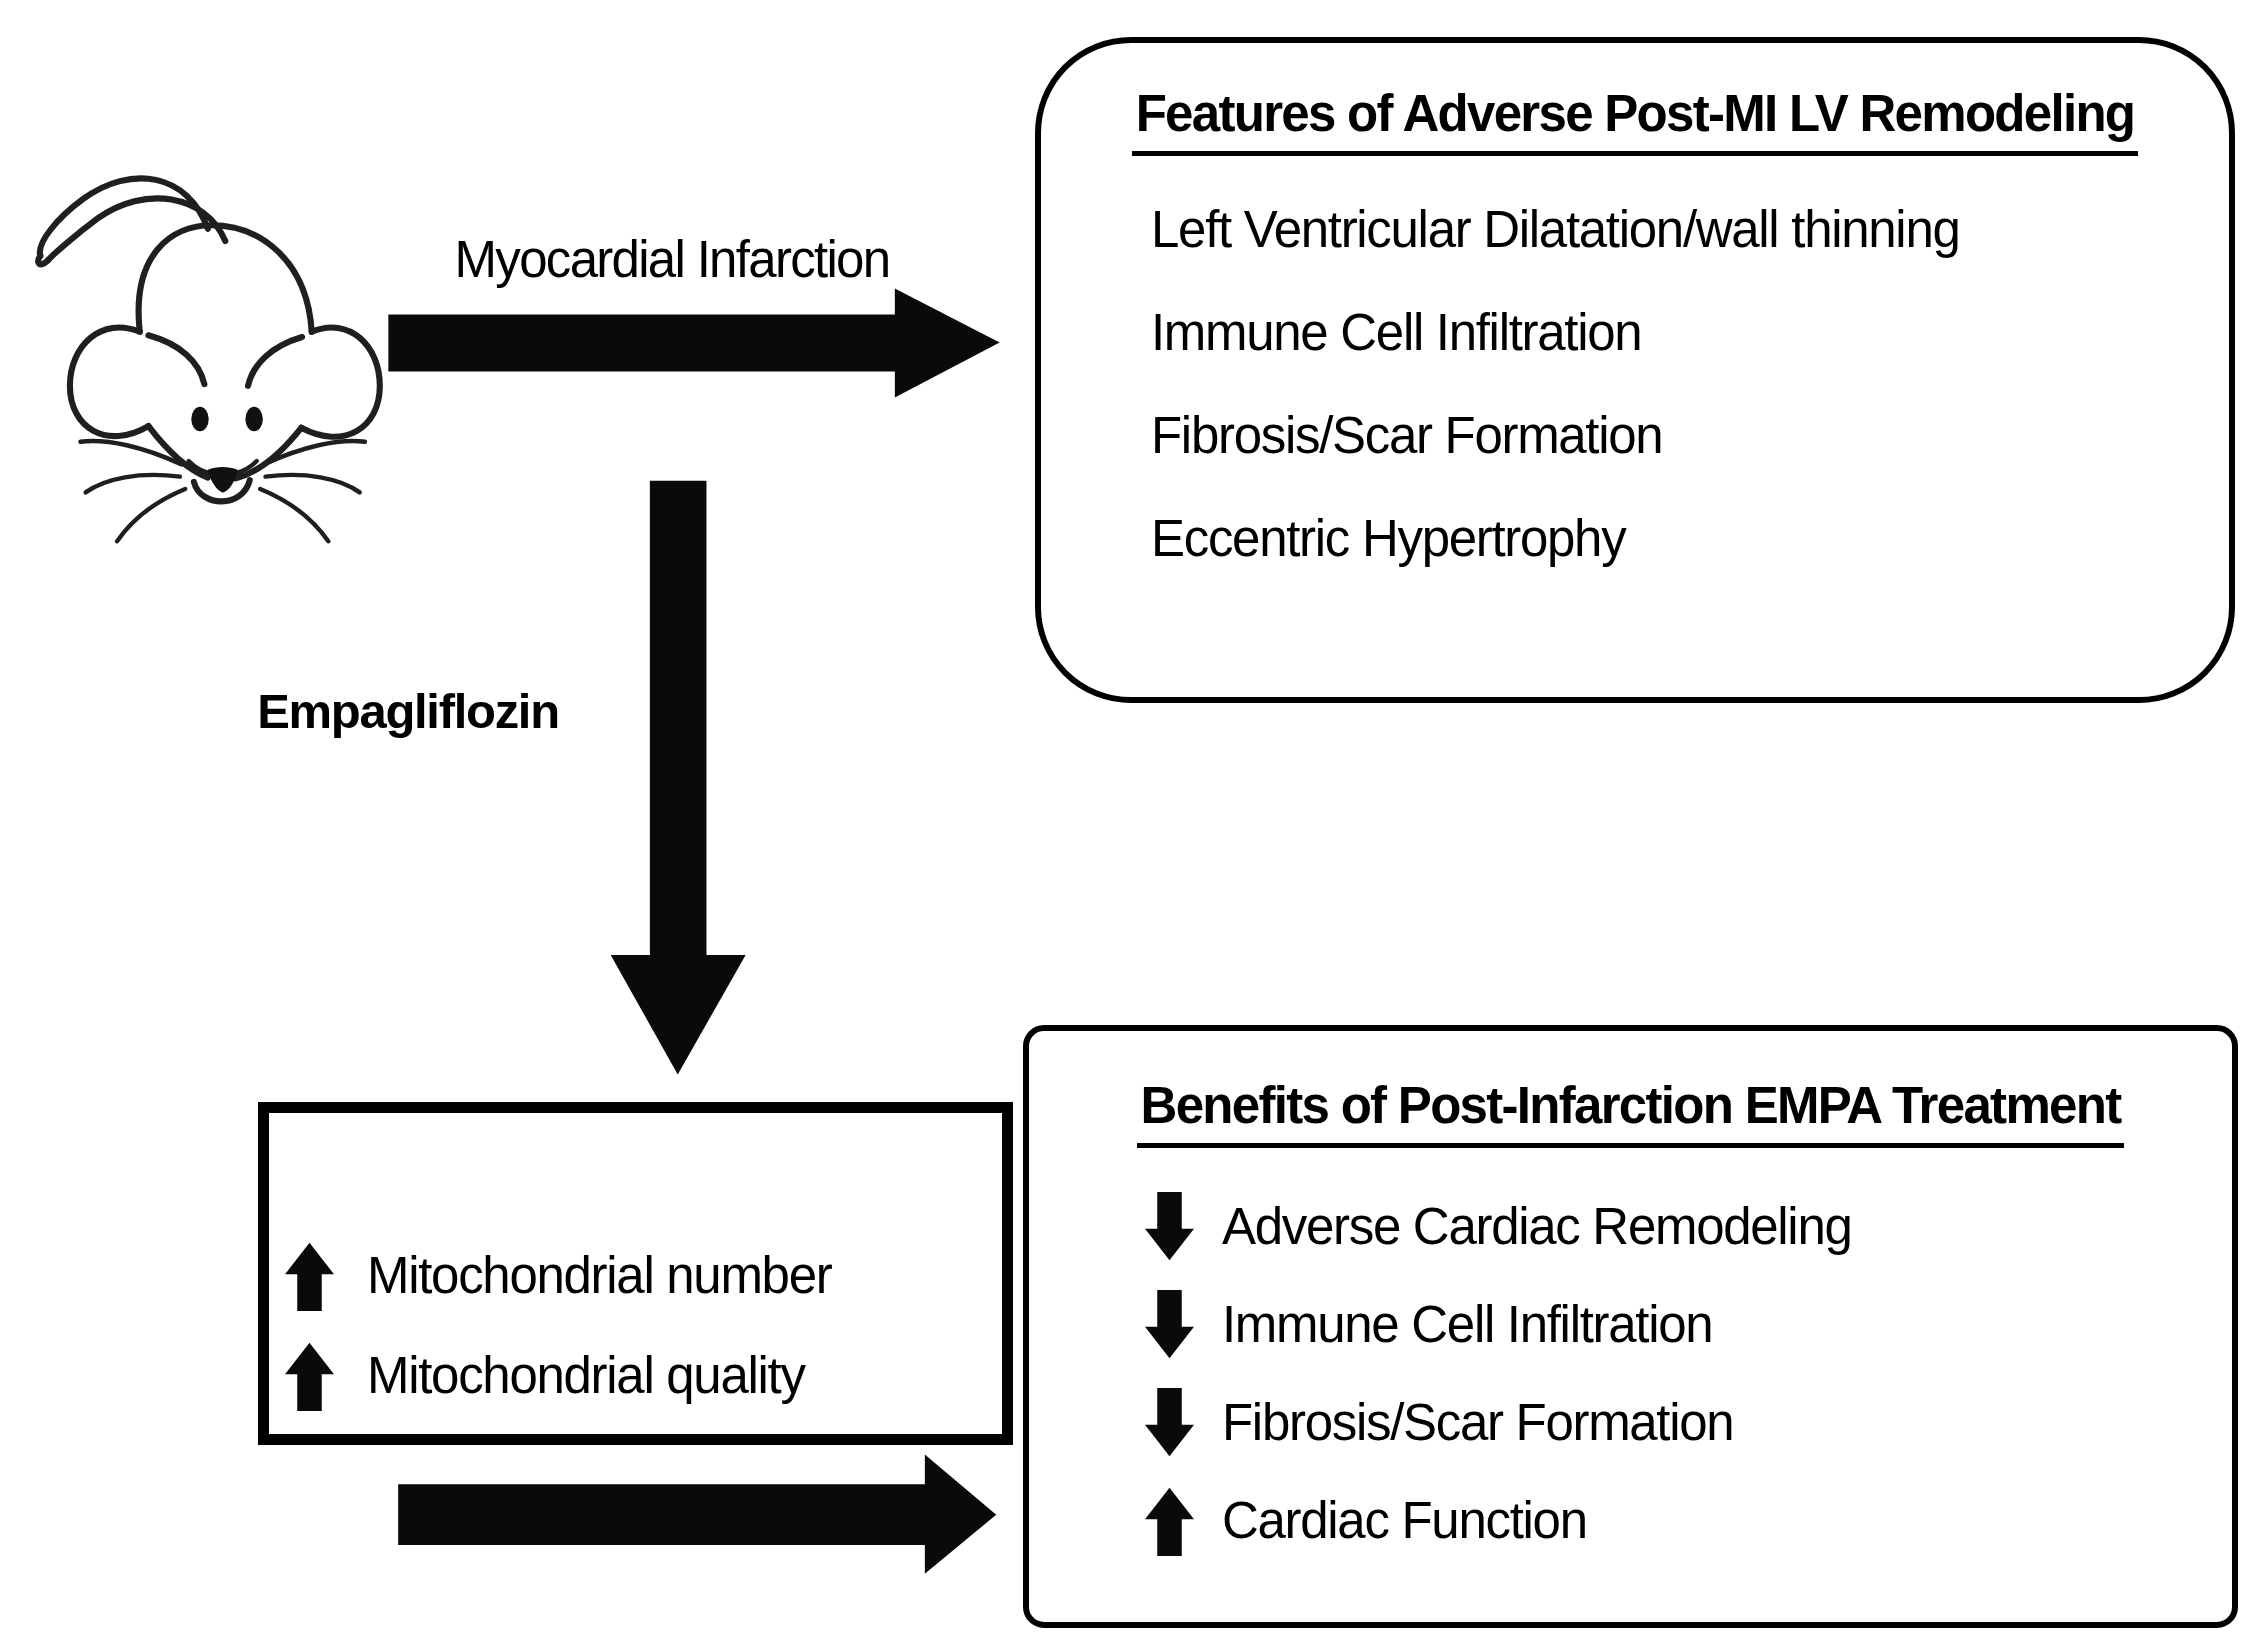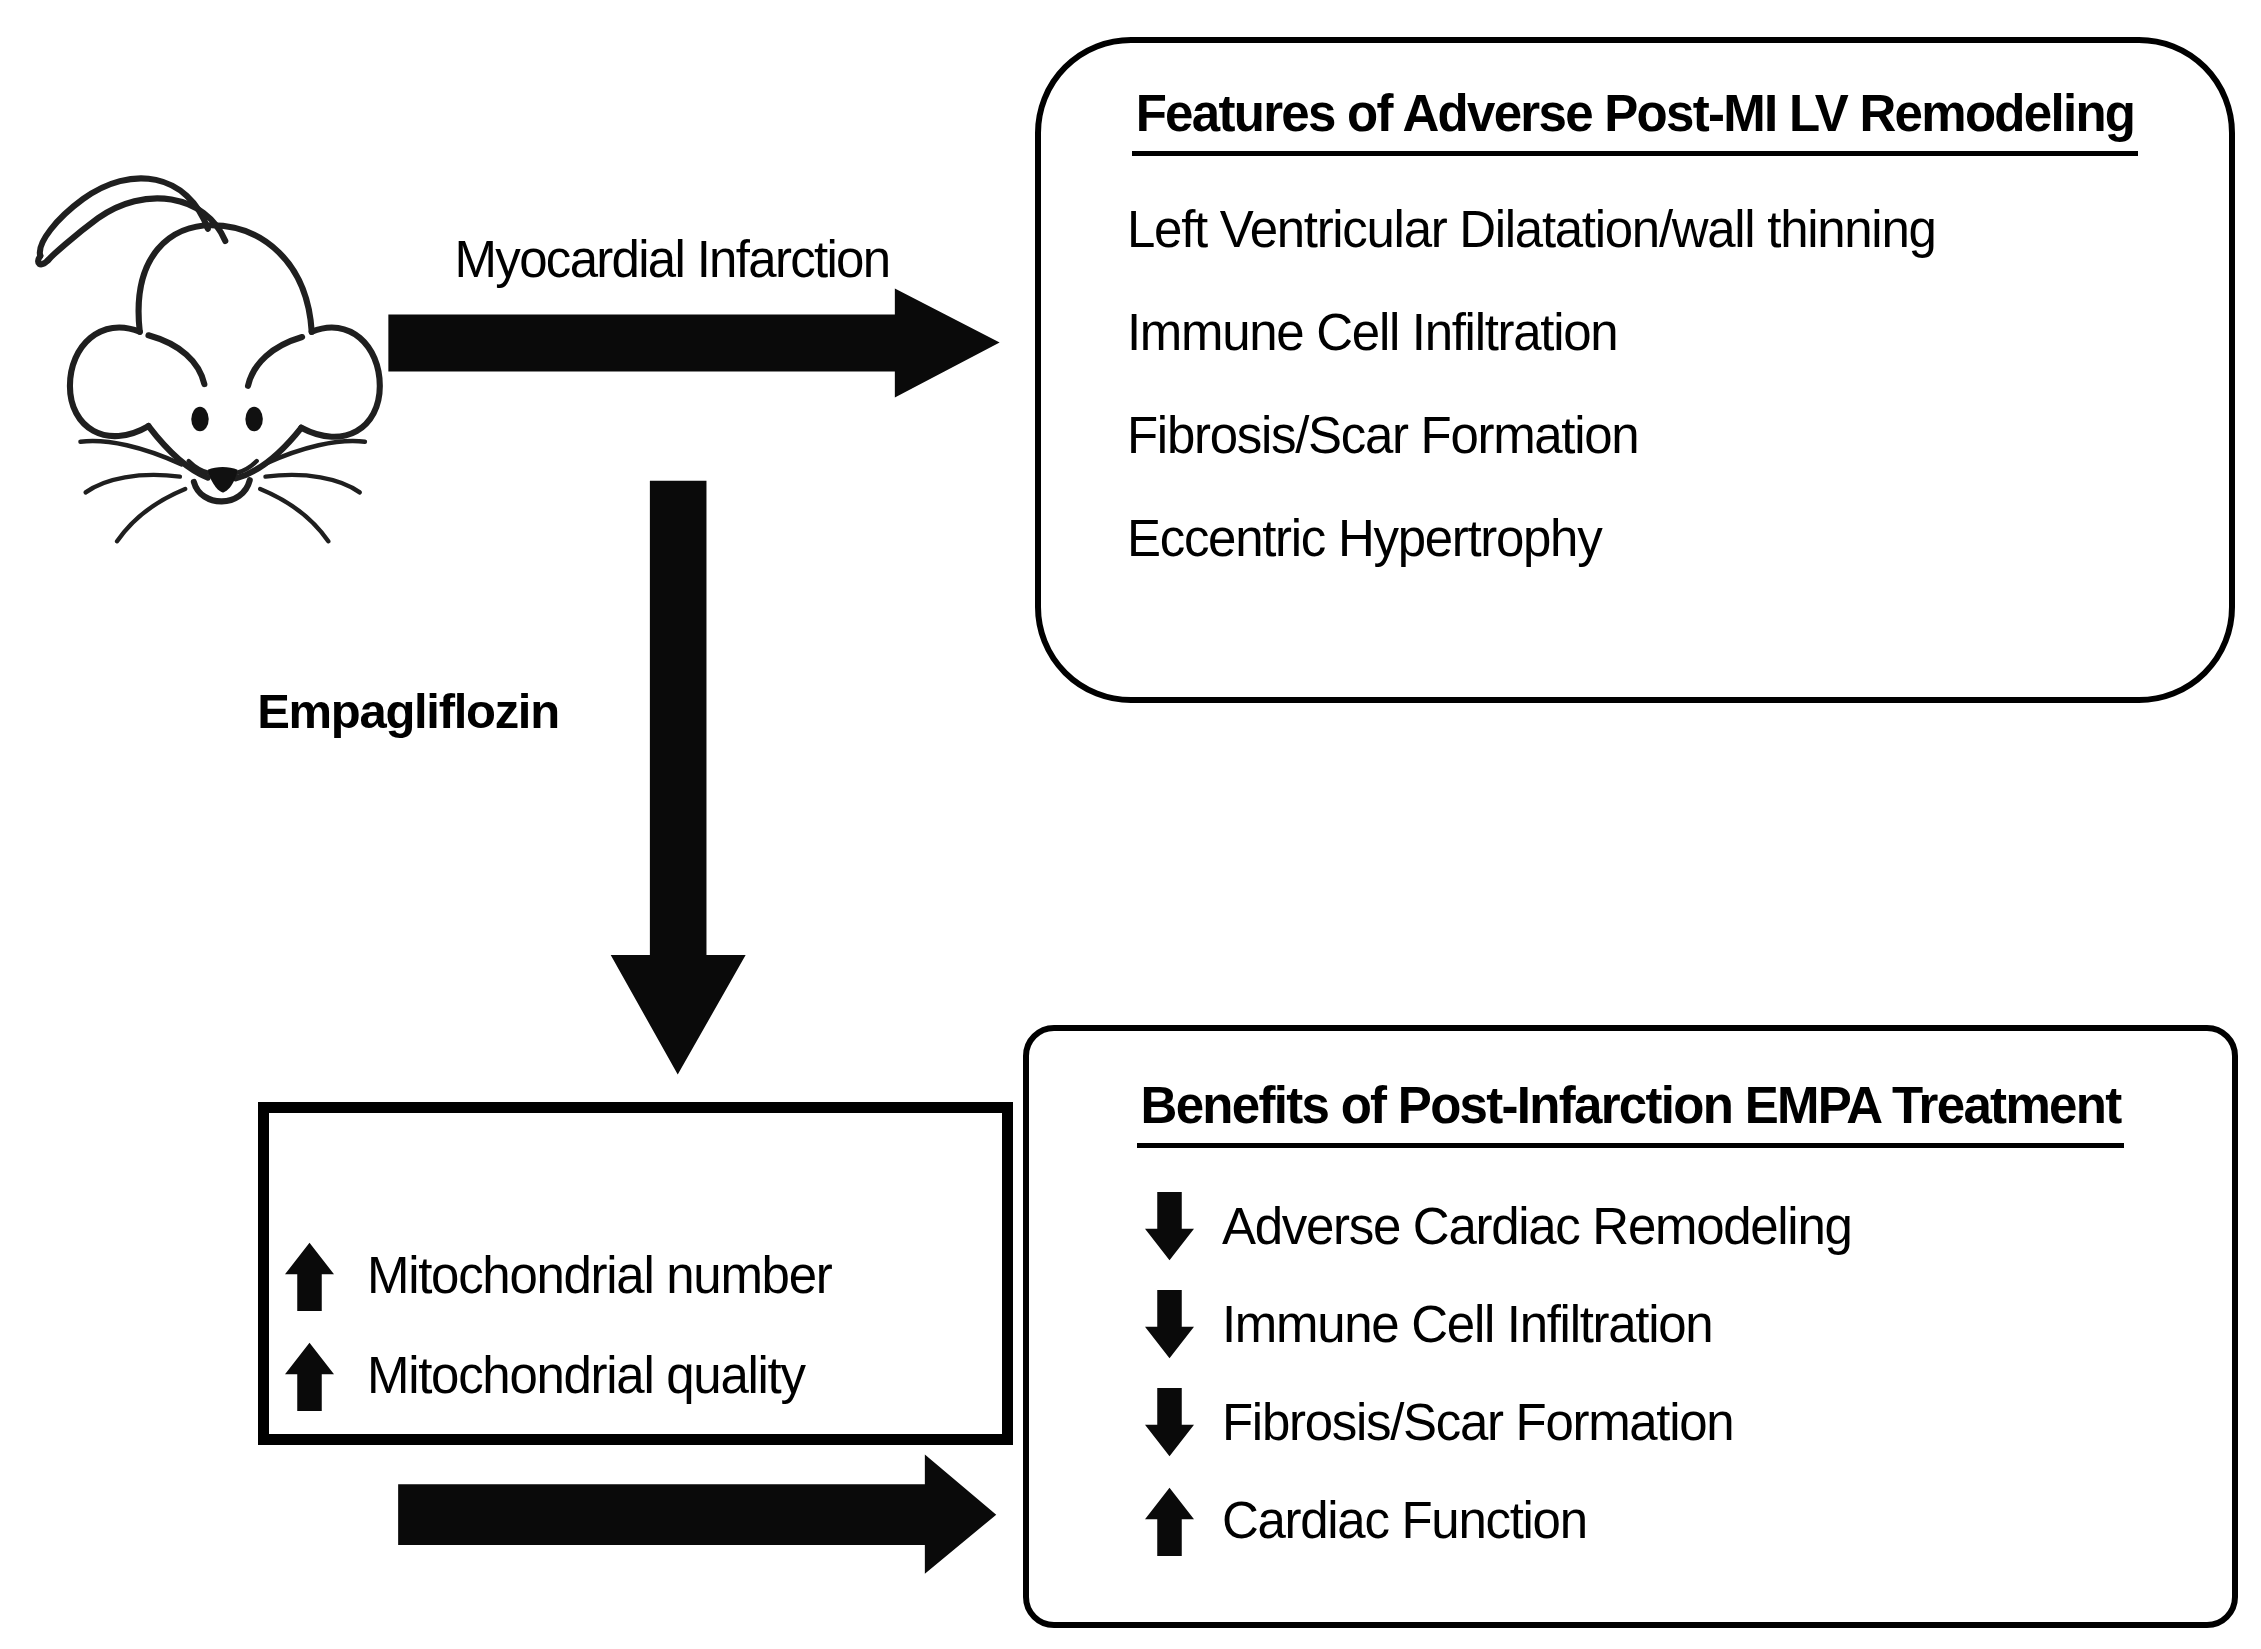--- a/index.html
+++ b/index.html
@@ -6,37 +6,37 @@
   .canvas{
     position:relative;width:2261px;height:1649px;background:#ffffff;
     font-family:"Liberation Sans", sans-serif;color:#000;overflow:hidden;
   }
   .canvas *{box-sizing:border-box;}
   svg.shape{position:absolute;display:block;}
 
   
   .box{position:absolute;background:#fff;border:6.1px solid #000;}
   .features-box{left:1035px;top:37px;width:1200px;height:666px;border-radius:96px;}
-  .benefits-box{left:1023px;top:1025px;width:1215px;height:603px;border-radius:31px;}
+  .benefits-box{left:1023px;top:1025px;width:1215px;height:603px;border-radius:21px;}
   .energetics-box{left:258px;top:1102px;width:755px;height:343px;border-width:11.3px;}
 
   .box-title{position:absolute;left:0;right:0;text-align:center;}
   .features-box .box-title{top:40px;}
   .benefits-box .box-title{top:44px;}
   .energetics-box .box-title{top:44px;}
   .box-title span{
     display:inline-block;font-weight:700;font-size:51px;line-height:61px;
     letter-spacing:-1.7px;border-bottom:5.2px solid #000;padding:0 3.5px 7px 3.5px;
   }
 
   ul.box-list{position:absolute;left:0;right:0;list-style:none;margin:0;padding:0;}
   ul.box-list li{display:flex;align-items:center;font-size:51px;letter-spacing:-1.3px;line-height:58px;}
 
   .features-box ul.box-list{top:135px;}
-  .features-box li{height:103px;padding-left:86px;}
+  .features-box li{height:103px;padding-left:110px;}
 
   .benefits-box ul.box-list{top:147px;}
   .benefits-box li{height:98px;padding-left:116px;}
   .benefits-box li .list-arrow{margin-right:28px;}
 
   .energetics-box ul.box-list{top:113px;}
   .energetics-box li{height:100px;padding-left:16px;}
   .energetics-box li .list-arrow{margin-right:33px;}
 
   .list-arrow{width:49px;height:70px;flex:0 0 49px;}

